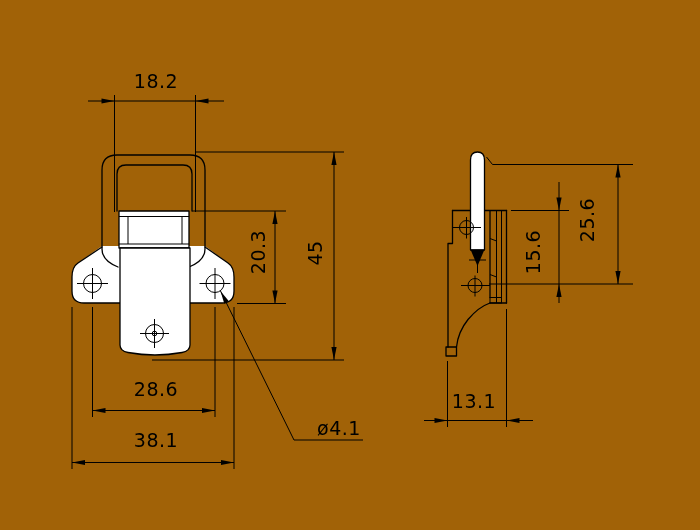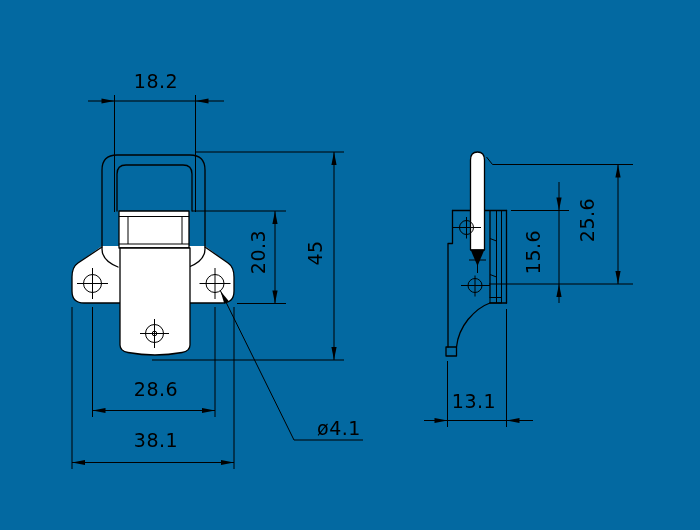--- a/index.html
+++ b/index.html
@@ -1,16 +1,16 @@
 <!DOCTYPE html>
 <html><head>
 <meta charset="utf-8">
 <style>
   html,body{margin:0;padding:0;background:#ffffff;}
-  .stage{position:relative;width:700px;height:530px;background:#0369a1;overflow:hidden;
+  .stage{position:relative;width:700px;height:530px;background:#a16207;overflow:hidden;
          font-family:"DejaVu Sans", sans-serif;}
   svg{position:absolute;left:0;top:0;}
   .part{fill:none;stroke:#000;stroke-width:1.3;stroke-linejoin:round;stroke-linecap:round;}
   .partfill{fill:#fff;stroke:#000;stroke-width:1.3;stroke-linejoin:round;}
   .thin{fill:none;stroke:#000;stroke-width:1;}
   .dim{fill:none;stroke:#000;stroke-width:1;}
   .arr{fill:#000;stroke:none;}
   .cross{fill:none;stroke:#000;stroke-width:1;}
   text{fill:#000;font-size:19px;font-family:"DejaVu Sans", sans-serif;letter-spacing:0.5px;}
 </style>

